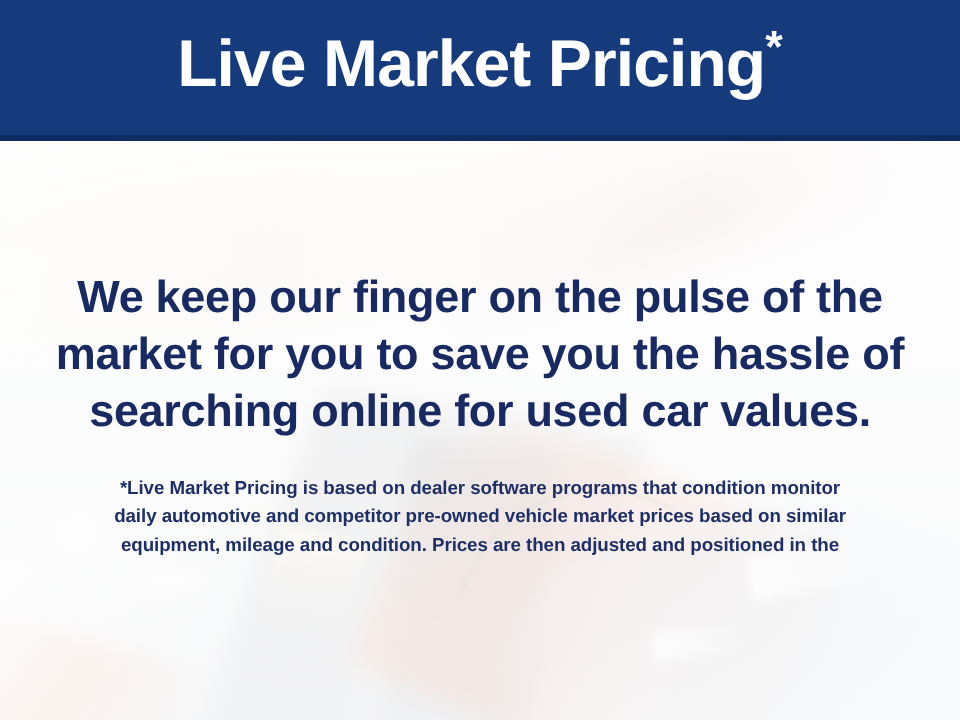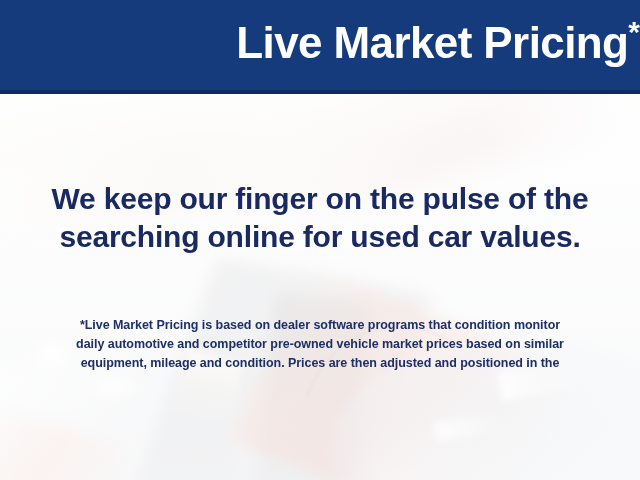--- a/index.html
+++ b/index.html
@@ -260,21 +260,21 @@
   
   .header-banner {
     position: absolute;
     left: 0;
     top: 0;
     width: 100%;
     height: 90px;
     background: #153b7d;
     display: flex;
     align-items: center;
-    justify-content: flex-end;
+    justify-content: center;
     box-sizing: border-box;
     padding-bottom: 4px;
   }
   .header-banner::after {
     content: "";
     position: absolute;
     left: 0;
     right: 0;
     bottom: -4px;
     height: 4px;
@@ -374,20 +374,21 @@
   </div>
 
   <div class="header-banner">
     <h1 class="banner-title"><span>Live Market Pricing</span><span class="asterisk">*</span></h1>
   </div>
 
   <div class="content">
 
     <p class="headline">
       <span class="hl-line">We keep our finger on the pulse of the</span>
+      <span class="hl-line">market for you to save you the hassle of</span>
       <span class="hl-line">searching online for used car values.</span>
     </p>
 
     <p class="disclaimer">
       <span class="dc-line">*Live Market Pricing is based on dealer software programs that condition monitor</span>
       <span class="dc-line">daily automotive and competitor pre-owned vehicle market prices based on similar</span>
       <span class="dc-line">equipment, mileage and condition. Prices are then adjusted and positioned in the</span>
     </p>
 
   </div>

